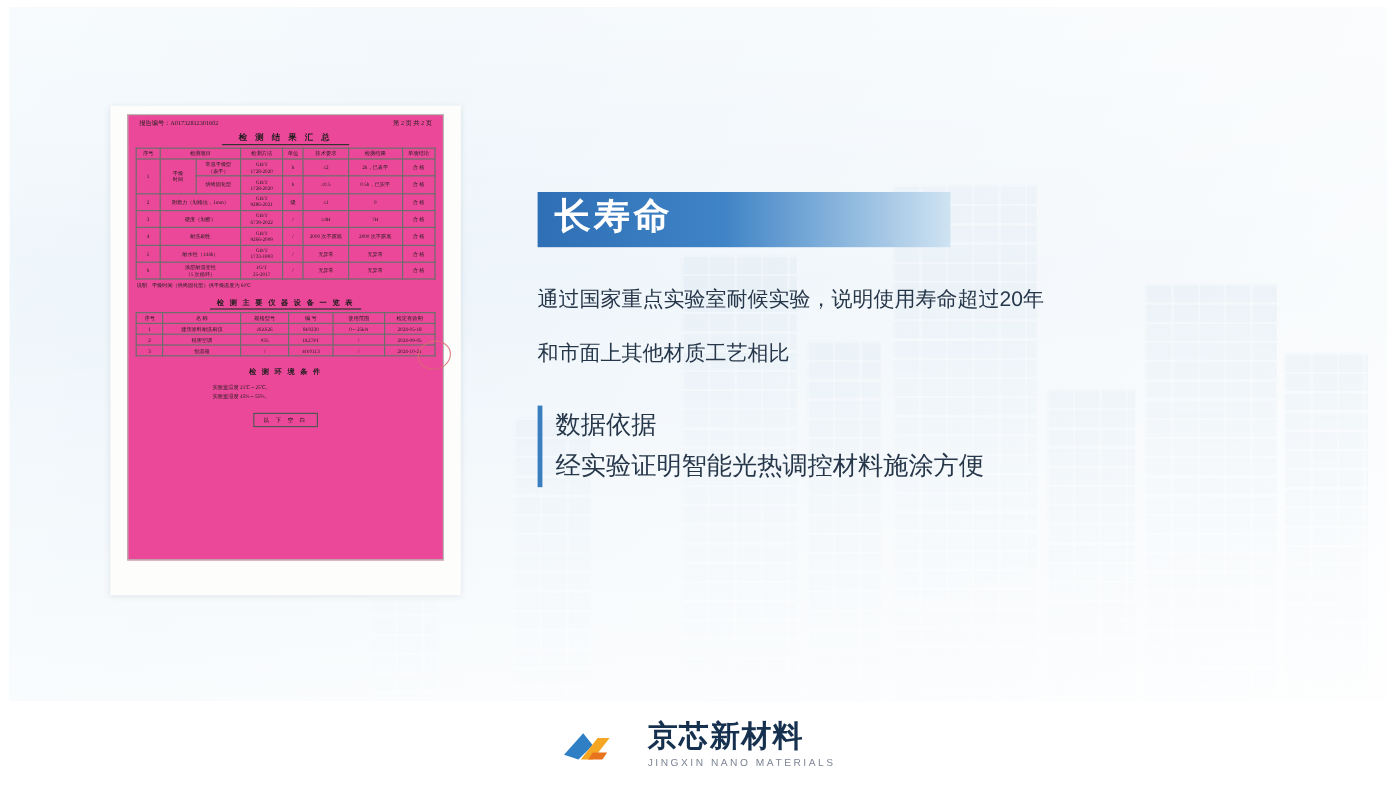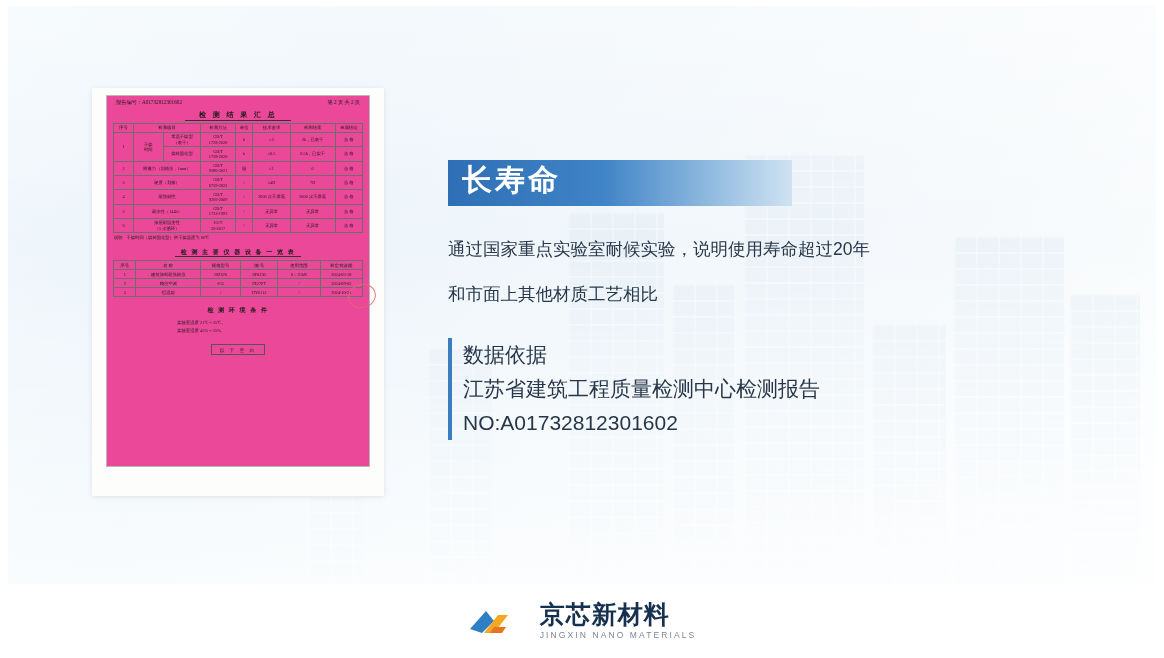--- a/index.html
+++ b/index.html
@@ -435,22 +435,21 @@
   <div class="right">
     <div class="headline">
       <span>长寿命</span>
     </div>
 
     <div class="para p2">通过国家重点实验室耐候实验，说明使用寿命超过20年</div>
     <div class="para p3">和市面上其他材质工艺相比</div>
 
     <div class="source">
       <div>数据依据</div>
-      <div>江苏省建筑工程质量检测中心检测报告</div>
-      <div>NO:A01732812301602</div>
+      <div>经实验证明智能光热调控材料施涂方便</div>
     </div>
   </div>
 
   <div class="footer">
     <div class="brand">
       <div class="brand-logo">
         <svg viewBox="0 0 46 36" width="46" height="36">
           <polygon points="2,26 18,8 26,18 14,30" fill="#2f7fc4"></polygon>
           <polygon points="16,30 30,12 40,12 26,30" fill="#f5a623"></polygon>
           <polygon points="22,30 34,30 38,24 26,24" fill="#e8741e"></polygon>

